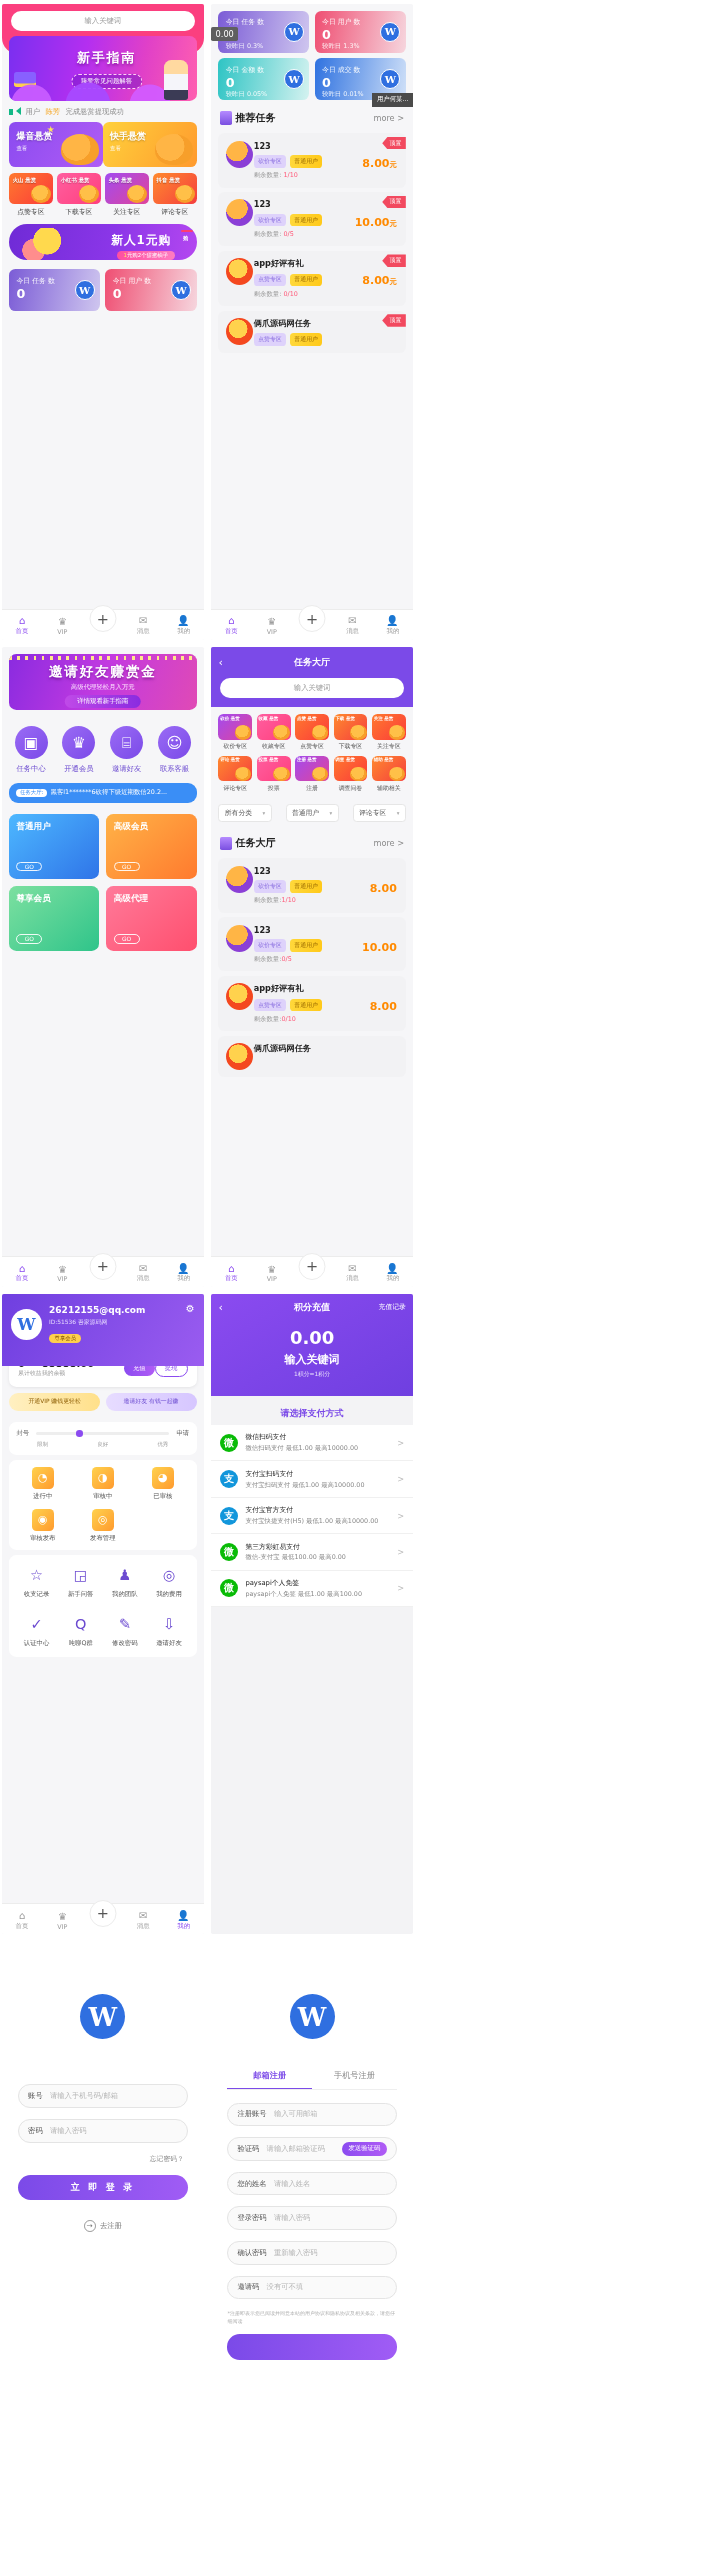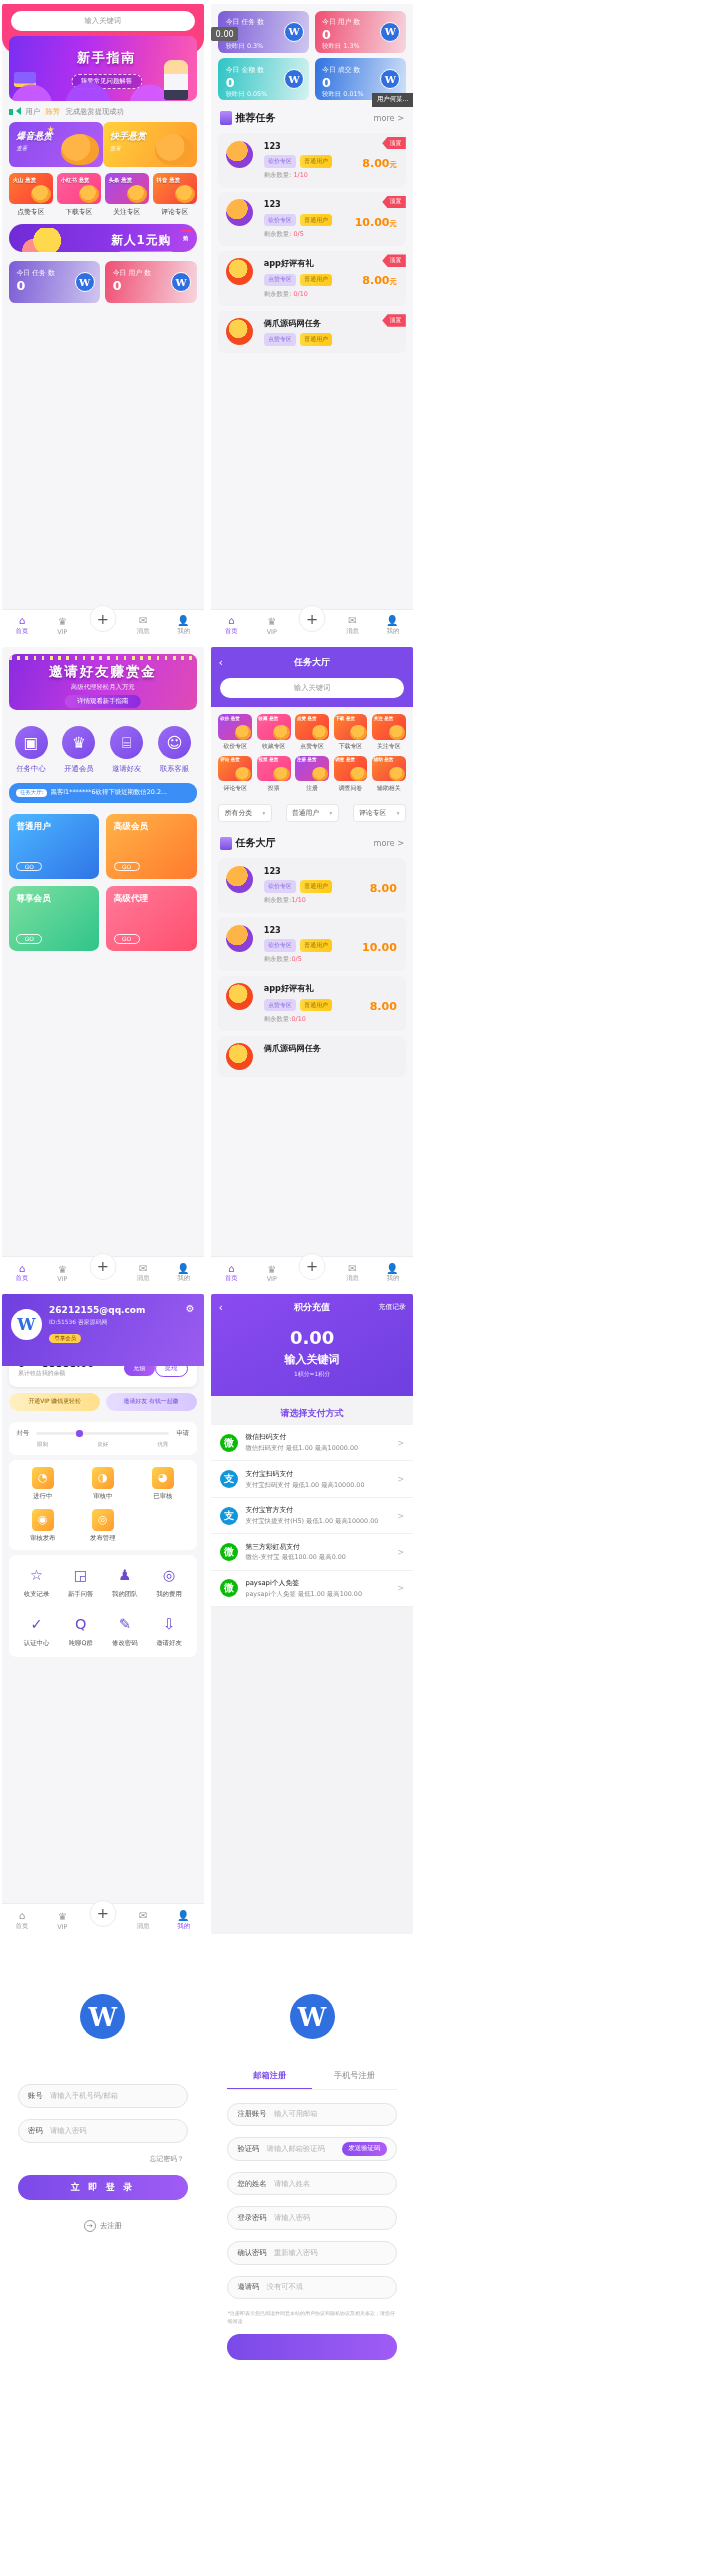--- a/index.html
+++ b/index.html
@@ -35,21 +35,21 @@
   .banner .boy { position:absolute; right:9px; bottom:1.8px; width:23.6px; height:40px;
      background:linear-gradient(#ffd9a0 0 34%, #f5f5fa 34% 75%, #3b3b55 75%); border-radius:7.3px 7.3px 2.7px 2.7px;}
 
   .notice { display:flex; align-items:center; gap:5.4px; padding:5.4px 7.3px; font-size:7.3px; color:#8a8a8a; }
   .spk { width:11px;height:9px; position:relative; flex:0 0 auto;}
   .spk:before{content:"";position:absolute;left:0;top:1.8px;width:3.6px;height:5.4px;background:#12b886;}
   .spk:after{content:"";position:absolute;left:2.7px;top:0;border:4.5px solid transparent;
              border-right:5.4px solid #12b886; }
   .notice b { color:#f5a623; font-weight:normal; }
 
-  .twocards { display:flex; gap:0; padding:0 7.3px;font-style:italic; }
+  .twocards { display:flex; gap:0; padding:0 7.3px; }
   .bigcard { flex:1; height:45px; border-radius:6.4px; position:relative; overflow:hidden;
              color:#fff; padding:7.3px; }
   .bigcard .t { font-size:9px; font-weight:bold; text-shadow:0 0.9px 1.8px rgba(0,0,0,.25);}
   .bigcard .s { font-size:5.4px; opacity:.85; margin-top:2.7px;}
   .bc1 { background:linear-gradient(120deg,#8b4bf0,#b05cf5); }
   .bc2 { background:linear-gradient(120deg,#ffd13b,#ff9a2e); }
   .bigcard .pet { position:absolute; right:3.6px; bottom:1.8px; width:38px; height:31px;
      background:radial-gradient(circle at 40% 40%, #ffb545 0 48%, #f79f2a 49% 100%);
      border-radius:50% 50% 45% 45%; }
   .bigcard .star { position:absolute; width:7.3px;height:7.3px;background:#ffe45e;
@@ -59,21 +59,21 @@
   .cat { text-align:center; }
   .cat .img { height:31px; border-radius:5.4px; position:relative; overflow:hidden; }
   .cat .img span { position:absolute; left:3.6px; top:4.5px; color:#fff; font-size:5.4px;
                    font-weight:bold; line-height:1.15; text-align:left; text-shadow:0 0.9px 0.9px rgba(0,0,0,.3);}
   .cat .img .face { position:absolute; right:1.8px; bottom:0.9px; width:20px;height:18px;
      background:radial-gradient(circle at 45% 40%,#ffc048 0 50%,#f79f2a 51% 100%); border-radius:50%;}
   .cat .lab { font-size:6.8px; color:#444; margin-top:3.6px; }
   .c-a{background:linear-gradient(135deg,#ff7a2e,#fb3a3a);} .c-b{background:linear-gradient(135deg,#ff5fa0,#ff3f7d);}
   .c-c{background:linear-gradient(135deg,#a24bf0,#e0449a);} .c-d{background:linear-gradient(135deg,#ff8a2e,#f53e3e);}
 
-  .promo { margin:5.4px 7.3px; height:28px; border-radius:19px; position:relative; overflow:hidden;
+  .promo { margin:5.4px 7.3px; height:36px; border-radius:19px; position:relative; overflow:hidden;
            background:linear-gradient(100deg,#6f2bd6,#8b36e8 55%,#b447f0); }
   .promo .t { position:absolute; right:25.4px; top:9px; color:#fff; font-size:11.8px; font-weight:bold; letter-spacing:0.9px;}
   .promo .p { position:absolute; right:22px; top:27px; background:linear-gradient(90deg,#ff4fa0,#ff7cc0);
               border-radius:7.3px; padding:0.9px 6.4px; font-size:5.4px; color:#fff; white-space:nowrap;}
   .promo .p i{color:#ffe45e;font-style:normal;}
   .promo .fruit{position:absolute;left:12.7px;top:3.6px;width:42px;height:36px;
      background:radial-gradient(circle at 60% 35%,#ffd94d 0 40%,transparent 41%),
                 radial-gradient(circle at 28% 62%,#ff8d8d 0 30%,transparent 31%);}
   .promo .tag{position:absolute;right:3.6px;top:5.4px;background:#ff3d6e;color:#fff;font-size:5.4px;
      border-radius:2.7px;padding:0.9px 2.7px;writing-mode:vertical-rl;}
@@ -90,21 +90,21 @@
   .s-pur{background:linear-gradient(100deg,#7b5cd6,#cfc6ef);color:#fff;}
   .s-red{background:linear-gradient(100deg,#ef4e72,#f6d6de);color:#fff;}
   .s-cyn{background:linear-gradient(100deg,#2ec4c4,#d4f2f0);color:#fff;}
   .s-blu{background:linear-gradient(100deg,#2f72e0,#cfe0f8);color:#fff;}
 
   .sechdr { display:flex; align-items:center; justify-content:space-between; padding:7.3px 9px 3.6px; }
   .sechdr .l { display:flex; align-items:center; gap:3.6px; font-size:10px; font-weight:bold; color:#222;}
   .sechdr .ic { width:11.8px;height:13.6px;background:linear-gradient(#b58bff,#7a4fe0);border-radius:1.8px;}
   .sechdr .m { font-size:8.2px; color:#8a8a8a; }
 
-  .task { display:flex; gap:11px; background:#f2f2f4; border-radius:6.4px; margin:4.5px 7.3px;
+  .task { display:flex; gap:1px; background:#f2f2f4; border-radius:6.4px; margin:4.5px 7.3px;
           padding:7.3px; position:relative; }
   .task .av { width:27px;height:27px;border-radius:50%;flex:0 0 auto;
      background:radial-gradient(circle at 40% 35%,#ffb545 0 45%,#8b3fd6 46% 100%);}
   .task .av.red{background:radial-gradient(circle at 45% 40%,#ffd24d 0 42%,#f4481f 43% 100%);}
   .task .bd { flex:1; min-width:0; }
   .task .ti { font-size:8.2px; font-weight:bold; color:#222; }
   .task .tags { display:flex; gap:3.6px; margin-top:4.5px; }
   .tg { font-size:5.9px; border-radius:3.6px; padding:1.8px 4.5px; }
   .tg.v { background:#ded2fb; color:#8a6fe0; }
   .tg.y { background:linear-gradient(90deg,#ffd83b,#ffc91a); color:#9a6a00; }

